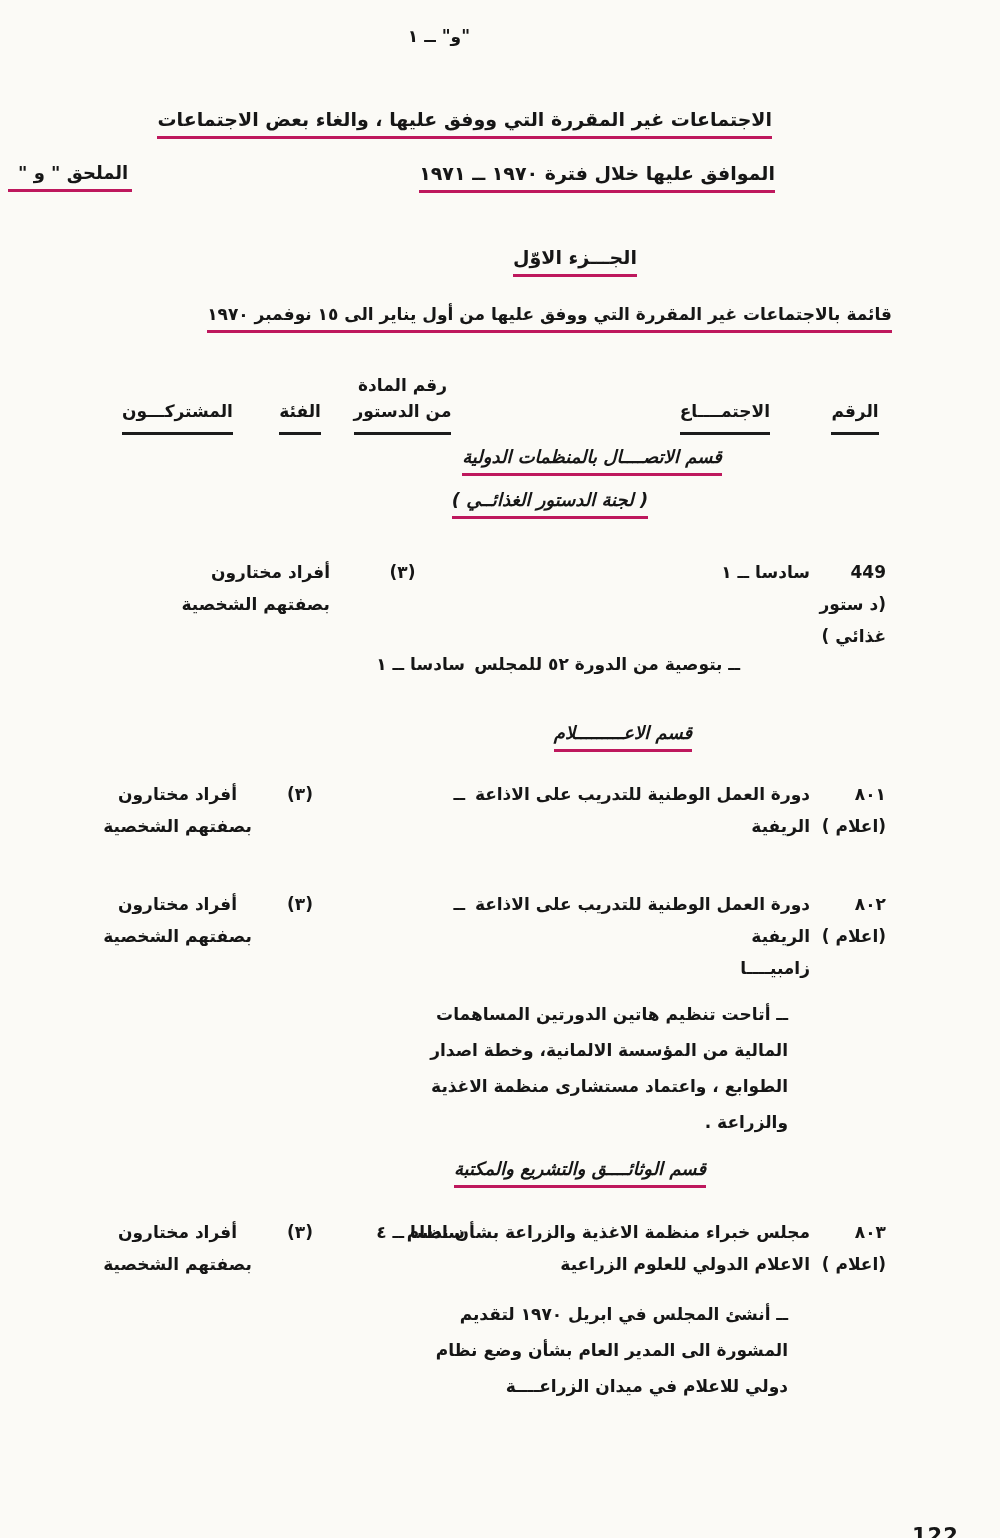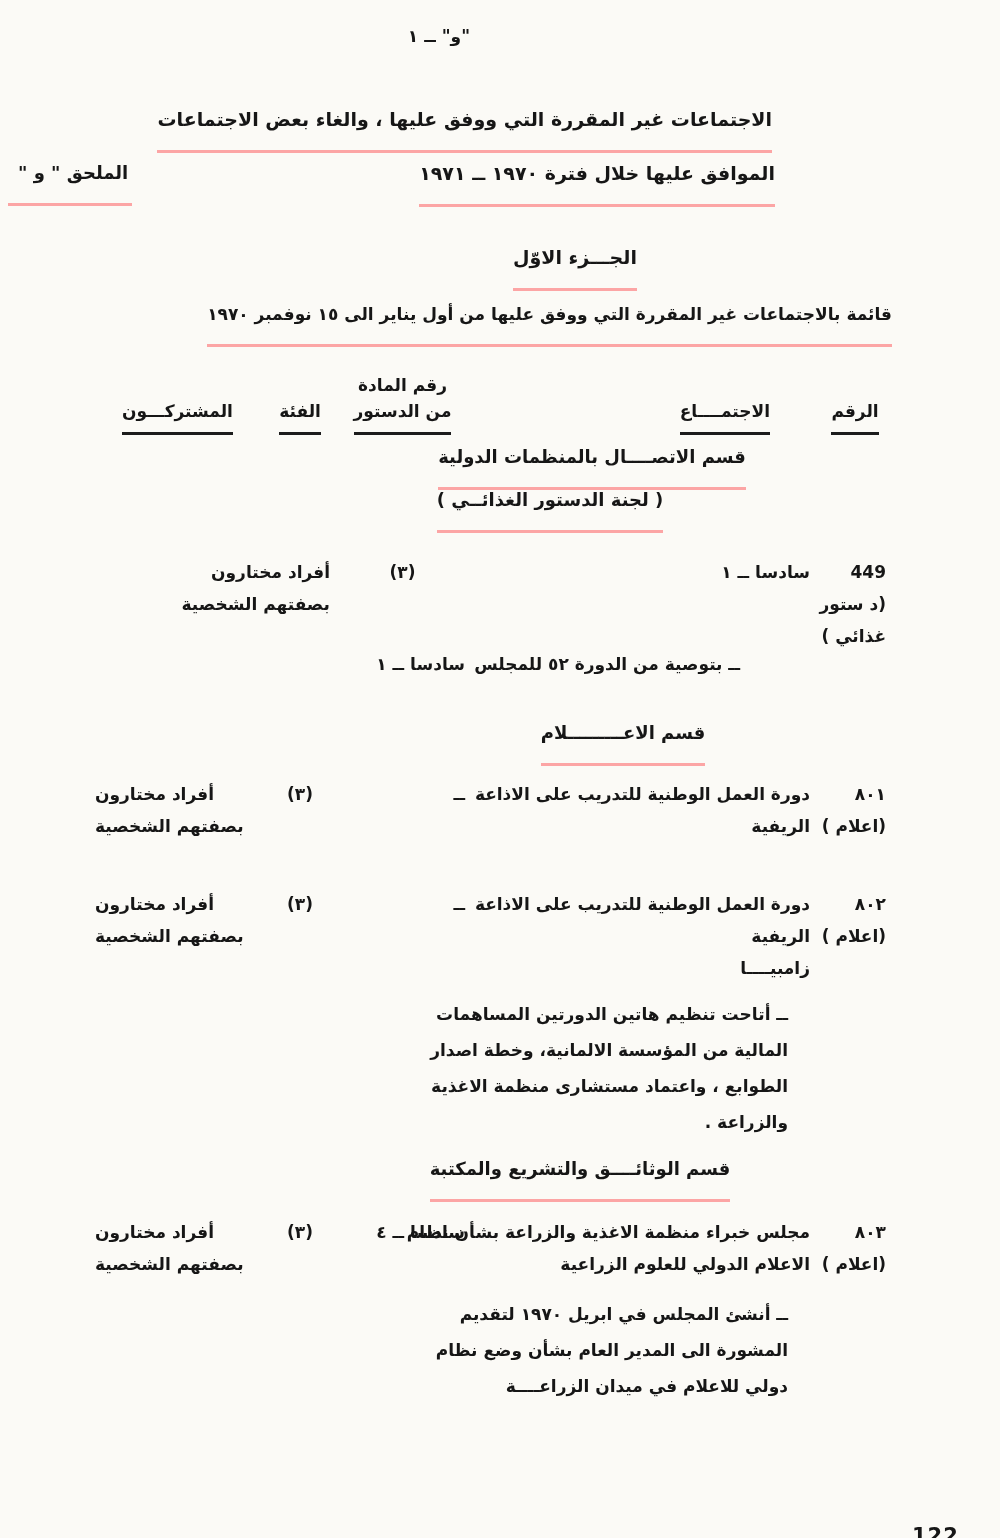--- a/index.html
+++ b/index.html
@@ -7,29 +7,29 @@
     position:relative;
     width:1000px;height:1538px;
     background:#fbfaf6;
     color:#161616;
     font-family:"DejaVu Sans",sans-serif;
     font-weight:700;
     direction:rtl;
     overflow:hidden;
   }
   .abs{position:absolute;}
-  .u{display:inline-block;border-bottom:3px solid #fca5a5;padding-bottom:20px;white-space:nowrap;}
+  .u{display:inline-block;border-bottom:3px solid #be185d;padding-bottom:6px;white-space:nowrap;}
   .corner{top:26px;right:530px;font-size:17px;}
   .title1{top:108px;right:228px;font-size:19px;}
   .title2{top:162px;right:225px;font-size:19px;}
   .appendix{top:162px;left:8px;font-size:18px;}
   .appendix .u{padding-left:10px;padding-right:4px;}
   .part-title{top:246px;right:225px;width:400px;text-align:center;font-size:19px;}
   .list-title{top:304px;right:108px;font-size:17px;}
-  .sec-title{width:600px;text-align:center;font-size:18px;}
+  .sec-title{width:600px;text-align:center;font-size:18px;font-style:italic;}
   .sec0-t1{top:446px;right:108px;}
   .sec0-t2{top:489px;right:150px;}
   .sec1-t{top:722px;right:77px;}
   .sec2-t{top:1158px;right:120px;}
   .grid{
     position:absolute;right:110px;width:795px;
     display:grid;grid-template-columns:70px 335px 125px 60px 165px;
     column-gap:10px;direction:rtl;
     font-size:17px;line-height:32px;
   }
@@ -45,21 +45,21 @@
   .note847{top:648px;}
   .row801{top:778px;}
   .row802{top:888px;}
   .note802{top:996px;line-height:36px;}
   .row803{top:1216px;}
   .note803{top:1296px;line-height:36px;}
   .c-num{text-align:right;padding-right:4px;}
   .c-meet{text-align:right;}
   .c-art{text-align:right;}
   .c-cat{text-align:center;}
-  .c-part{text-align:left;}
+  .c-part{text-align:center;}
   .note-ind{padding-right:70px;margin-left:24px;}
   .note-ind2{padding-right:22px;}
   .pagenum{top:1524px;left:912px;font-size:21px;letter-spacing:1px;direction:ltr;}
 </style>
 </head>
 <body>
 
 <div class="page">
 
   <div class="abs corner">"و" ــ ١</div>

